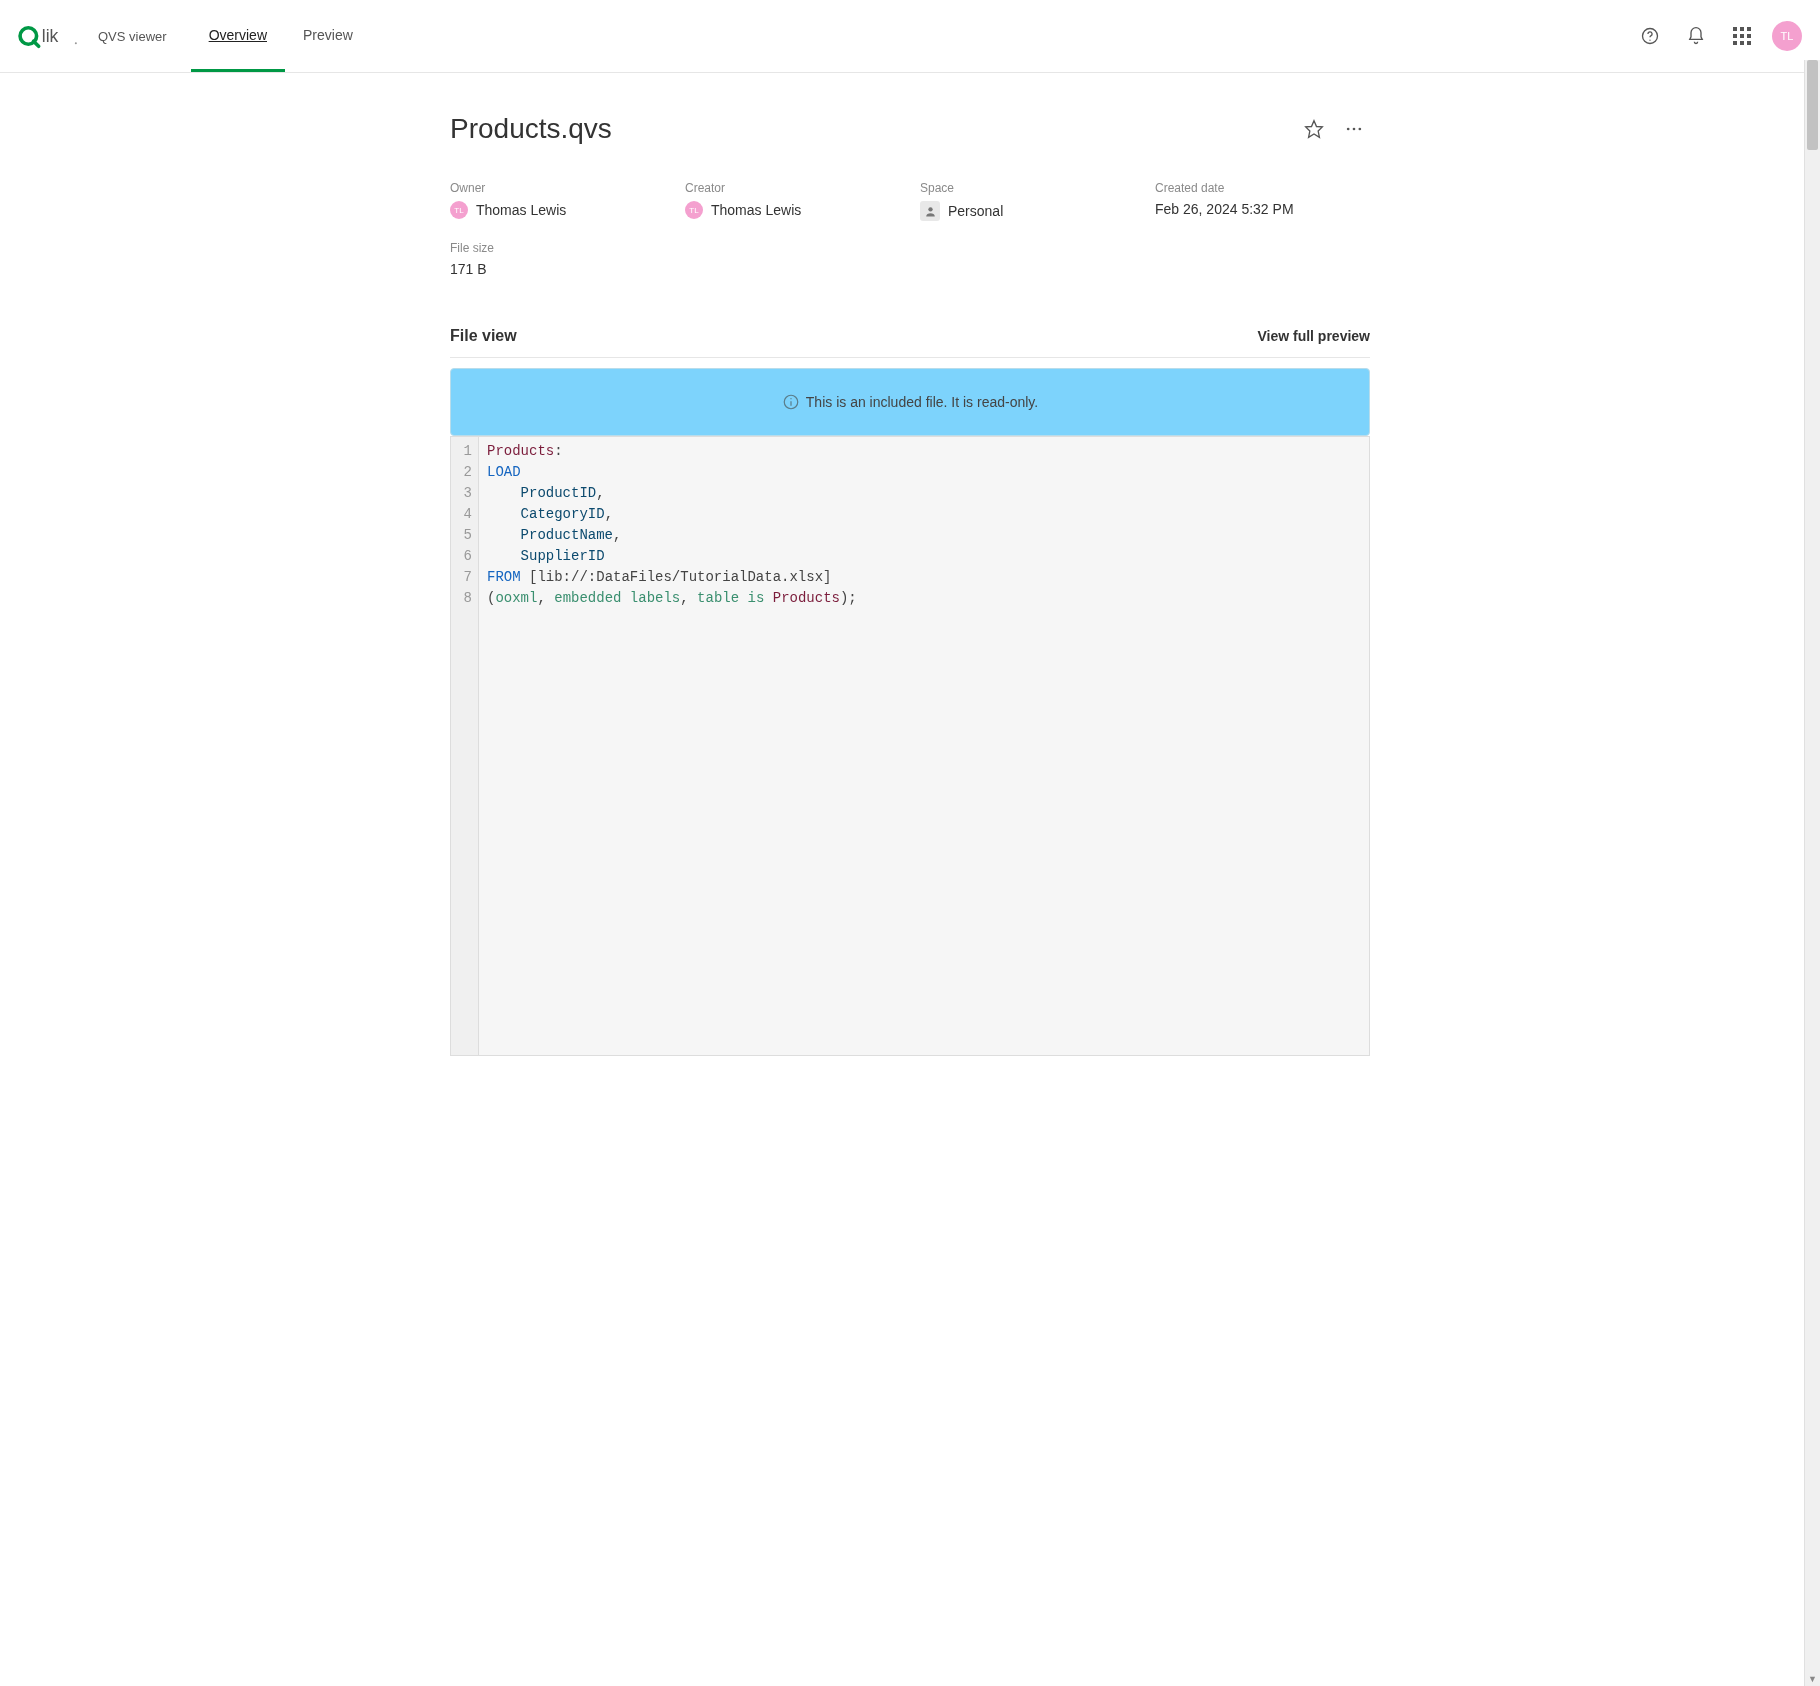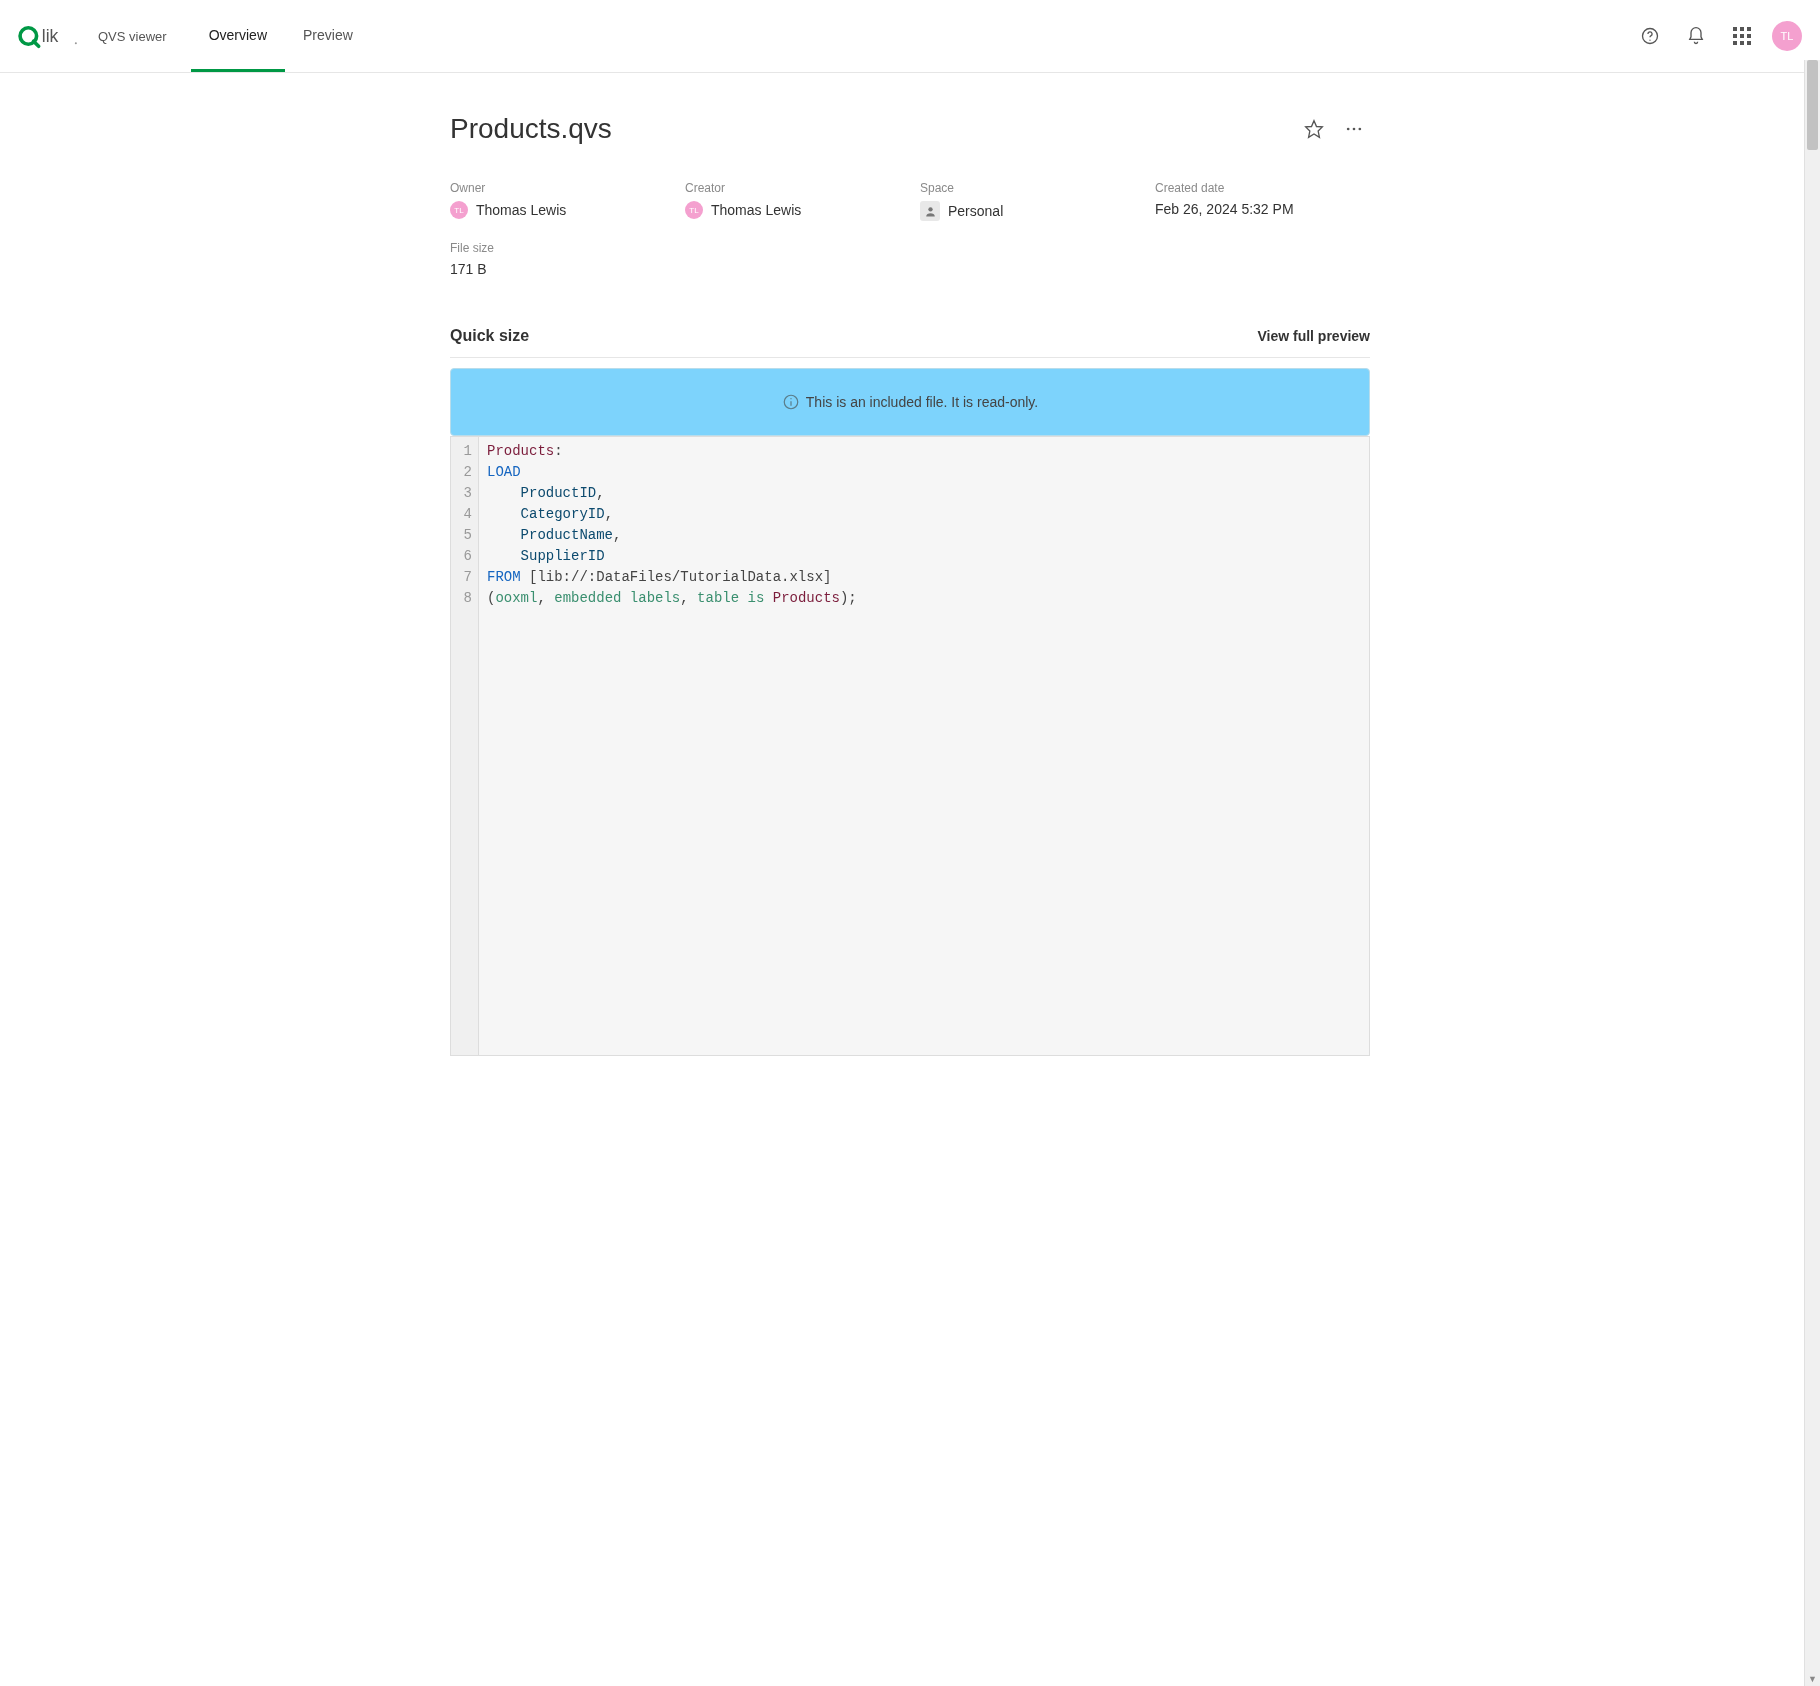--- a/index.html
+++ b/index.html
@@ -36,20 +36,21 @@
     color: #555;
     cursor: pointer;
     font-size: 14px;
     border-bottom: 3px solid transparent;
     height: 100%;
   }
   .tab.active {
     color: #222;
     border-bottom-color: #009845;
     font-weight: 500;
+    text-decoration: underline;
   }
   .topbar-spacer { flex: 1; }
   .topbar-icons { display: flex; align-items: center; gap: 14px; }
   .icon-btn {
     width: 32px; height: 32px;
     display: flex; align-items: center; justify-content: center;
     color: #555; cursor: pointer; border-radius: 4px;
   }
   .avatar {
     width: 30px; height: 30px; border-radius: 50%;
@@ -254,21 +255,21 @@
   </div>
 
   <div class="meta-row2">
     <div class="meta-item">
       <div class="meta-label">File size</div>
       <div class="meta-value">171 B</div>
     </div>
   </div>
 
   <div class="quickview-header">
-    <div class="quickview-title">Quick size</div>
+    <div class="quickview-title">File view</div>
     <div class="full-preview-link">View full preview</div>
   </div>
 
   <div class="info-banner">
     <span class="info-icon">
       <svg width="18" height="18" viewBox="0 0 24 24" fill="none" stroke="currentColor" stroke-width="1.6">
           <circle cx="12" cy="12" r="9"></circle>
           <line x1="12" y1="11" x2="12" y2="17"></line>
           <circle cx="12" cy="7.5" r="0.9" fill="currentColor" stroke="none"></circle>
         </svg>

